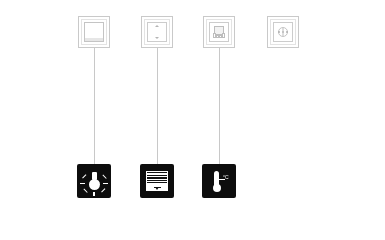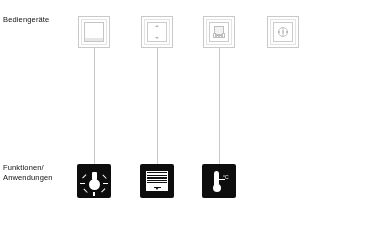--- a/index.html
+++ b/index.html
@@ -214,24 +214,21 @@
     line-height:5px;
     color:#ffffff;
     font-family:"Liberation Sans", sans-serif;
   }
 </style>
 </head>
 <body>
 
 <div id="stage">
 
-  <div class="row-label" id="label-devices">Bediengeräte</div>
-
-  <div class="row-label" id="label-functions">Funktionen/
-Anwendungen</div>
+
 
   <div class="connector" style="left:94px; top:48px; height:116px;"></div>
   <div class="connector" style="left:157px; top:48px; height:116px;"></div>
   <div class="connector" style="left:219px; top:48px; height:116px;"></div>
 
   <div class="device" style="left:78px;">
     <div class="frame-inner"></div>
     <div class="rocker plain"></div>
   </div>
 

